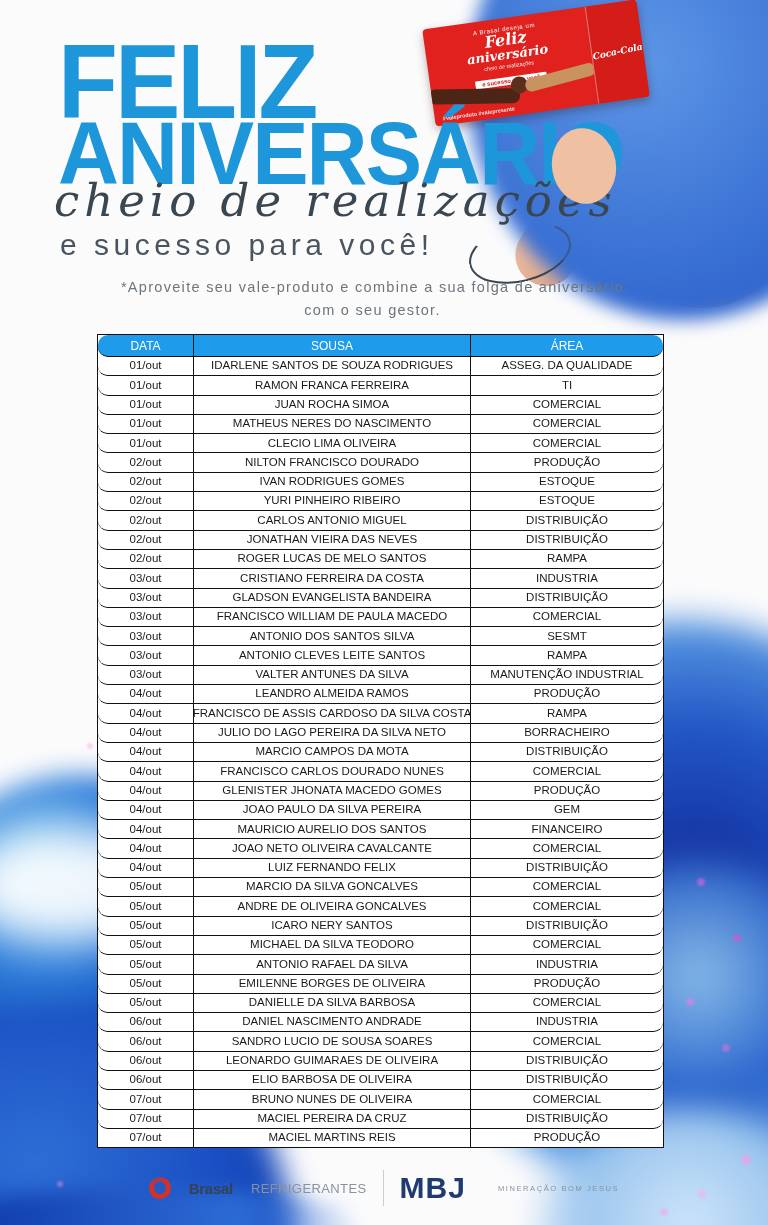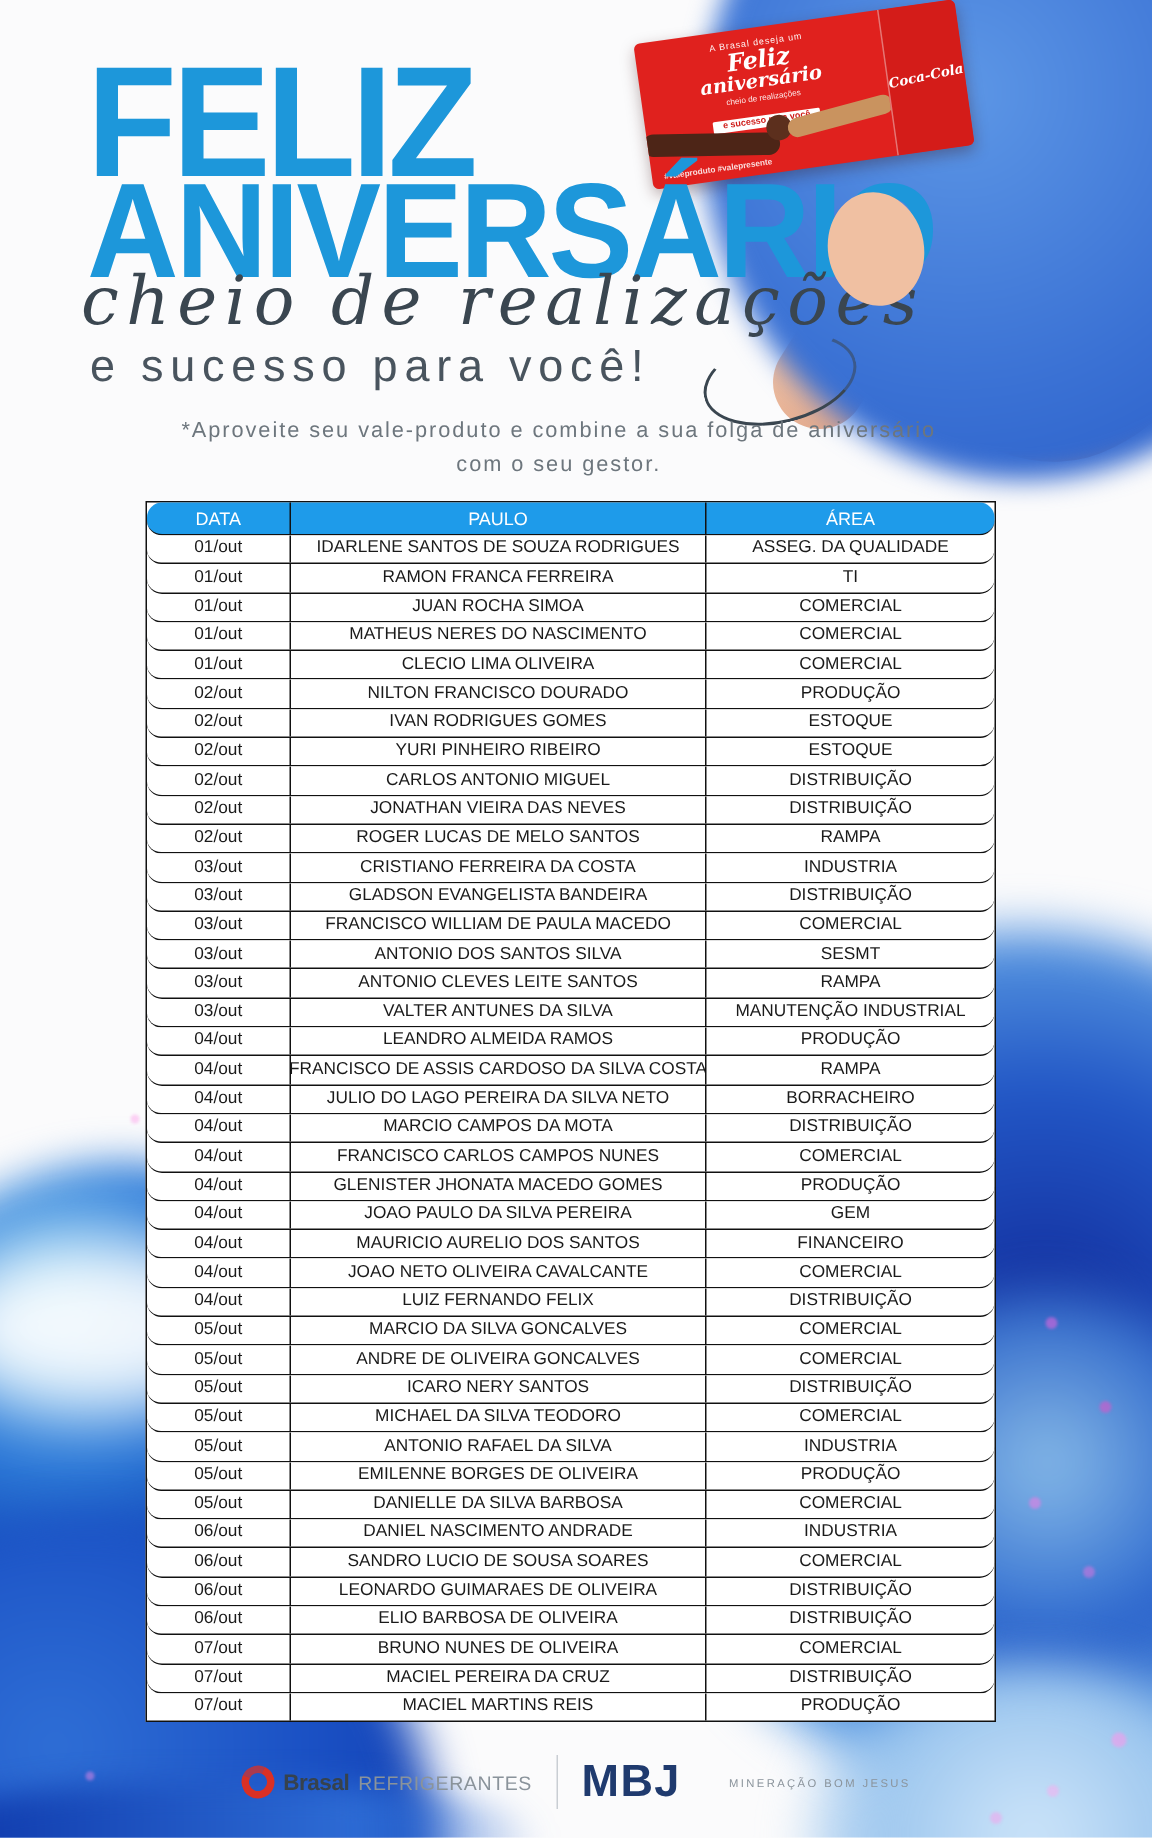--- a/index.html
+++ b/index.html
@@ -175,21 +175,21 @@
   .t-cell:last-child { border-right:none; }
   .c-date { flex:0 0 96px; }
   .c-name { flex:1 1 auto; }
   .c-area { flex:0 0 192px; }
 
   
   .footer {
     left:0; top:1158px; width:768px; height:60px; z-index:2;
     display:flex; align-items:center; justify-content:center; gap:16px;
   }
-  .brasal { display:flex; align-items:center; gap:6px; }
+  .brasal { display:flex; align-items:center; gap:18px; }
   .brasal-ring {
     width:22px; height:22px; border-radius:50%;
     border:5.5px solid var(--brasal-red,#d93025);
     transform:rotate(-20deg);
     border-top-color:rgba(217,48,37,.75);
   }
   .brasal-name { font-size:15px; font-weight:bold; color:#36424e; letter-spacing:-.3px; }
   .brasal-suffix { font-size:13px; color:#8a939b; letter-spacing:.4px; }
   .footer-divider { width:1px; height:36px; background:#c9ced3; }
   .mbj { display:flex; flex-direction:row; align-items:center; line-height:1; }
@@ -242,21 +242,21 @@
 <div class="layer swash"></div>
 <div class="layer subtitle">e sucesso para você!</div>
 <div class="layer note">
   <div>*Aproveite seu vale-produto e combine a sua folga de aniversário</div>
   <div>com o seu gestor.</div>
 </div>
 
 <div class="layer bday-table">
   <div class="t-row t-head">
     <div class="t-cell c-date">DATA</div>
-    <div class="t-cell c-name">PAULO</div>
+    <div class="t-cell c-name">SOUSA</div>
     <div class="t-cell c-area">ÁREA</div>
   </div>
 
     <div class="t-row">
       <div class="t-cell c-date">01/out</div>
       <div class="t-cell c-name">IDARLENE SANTOS DE SOUZA RODRIGUES</div>
       <div class="t-cell c-area">ASSEG. DA QUALIDADE</div>
     </div>
 
     <div class="t-row">
@@ -374,21 +374,21 @@
     </div>
 
     <div class="t-row">
       <div class="t-cell c-date">04/out</div>
       <div class="t-cell c-name">MARCIO CAMPOS DA MOTA</div>
       <div class="t-cell c-area">DISTRIBUIÇÃO</div>
     </div>
 
     <div class="t-row">
       <div class="t-cell c-date">04/out</div>
-      <div class="t-cell c-name">FRANCISCO CARLOS CAMPOS NUNES</div>
+      <div class="t-cell c-name">FRANCISCO CARLOS DOURADO NUNES</div>
       <div class="t-cell c-area">COMERCIAL</div>
     </div>
 
     <div class="t-row">
       <div class="t-cell c-date">04/out</div>
       <div class="t-cell c-name">GLENISTER JHONATA MACEDO GOMES</div>
       <div class="t-cell c-area">PRODUÇÃO</div>
     </div>
 
     <div class="t-row">

